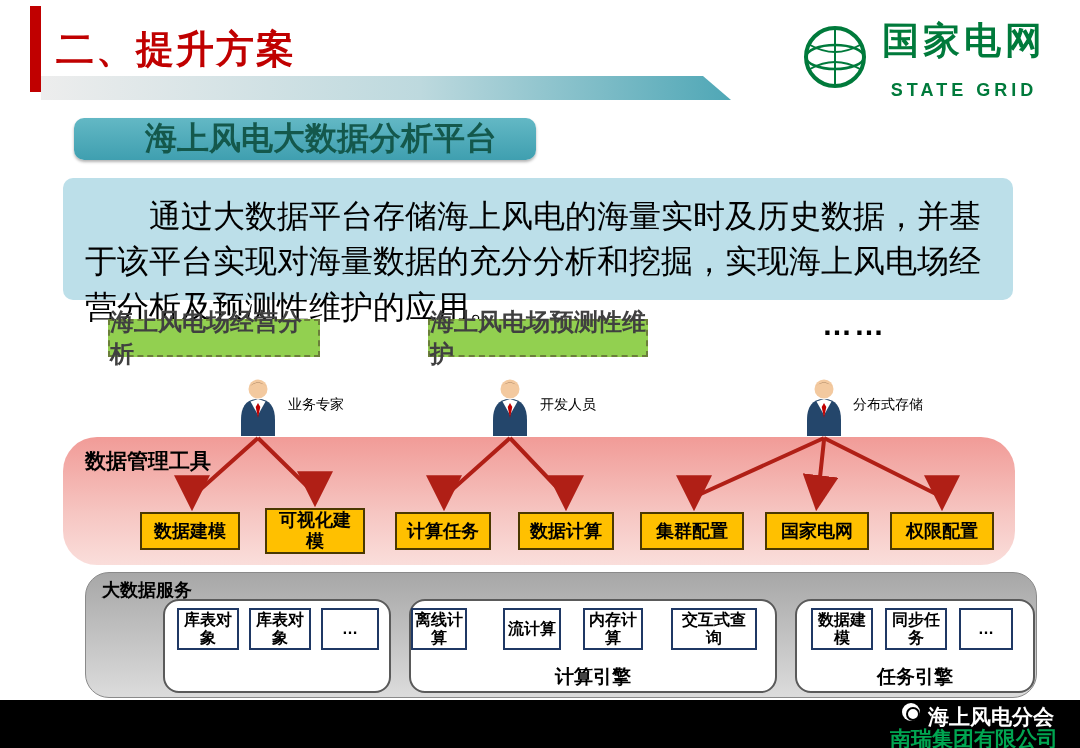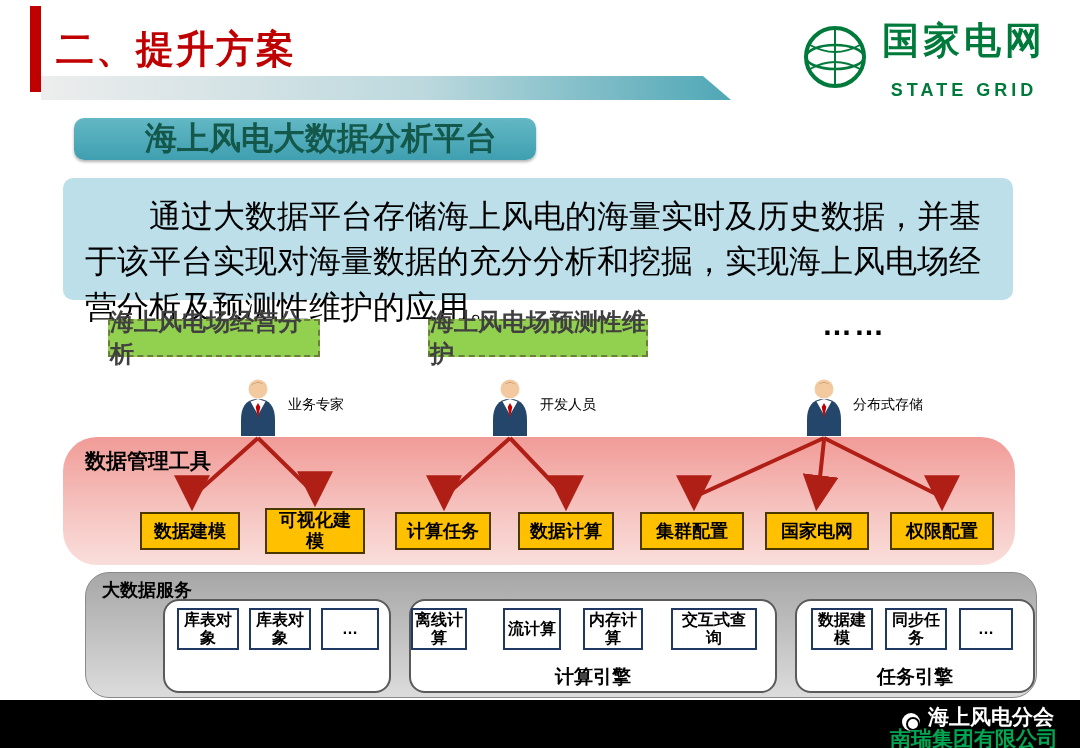--- a/index.html
+++ b/index.html
@@ -75,21 +75,21 @@
   .svc-box { position:absolute; top:7px; height:42px; background:#fff; border:2px solid #1F3864;
     display:flex; align-items:center; justify-content:center; text-align:center;
     font-size:16px; font-weight:bold; color:#000; line-height:1.12; padding:1px 2px; }
   .g1 .b1 { left:12px;  width:62px; }  .g1 .b2 { left:84px;  width:62px; }  .g1 .b3 { left:156px; width:58px; }
   .g2 .b1 { left:0;  width:56px; }  .g2 .b2 { left:92px;  width:58px; }  .g2 .b3 { left:172px; width:60px; }  .g2 .b4 { left:260px; width:86px; }
   .g3 .b1 { left:14px;  width:62px; }  .g3 .b2 { left:88px;  width:62px; }  .g3 .b3 { left:162px; width:54px; }
   .svc-name { position:absolute; bottom:1px; left:0; right:0; text-align:center; font-size:19px; font-weight:bold; color:#000; }
 
   
   .footer { position:absolute; left:0; top:700px; width:1080px; height:48px; background:#000; }
-  .footer-line1 { position:absolute; right:26px; top:3px; display:flex; align-items:flex-end; gap:8px;
+  .footer-line1 { position:absolute; right:26px; top:3px; display:flex; align-items:flex-start; gap:8px;
     color:#fff; font-size:21px; font-weight:bold; }
   .assoc-logo { width:18px; height:18px; border-radius:50%; background:#fff; display:inline-block; position:relative; }
   .assoc-logo::after { content:""; position:absolute; left:4px; top:4px; width:10px; height:10px;
     border:2px solid #000; border-radius:50%; }
   .footer-line2 { position:absolute; right:22px; top:25px; color:#00A651; font-size:21px; font-weight:bold; }
 </style>
 </head>
 <body>
 
 <div class="slide">

